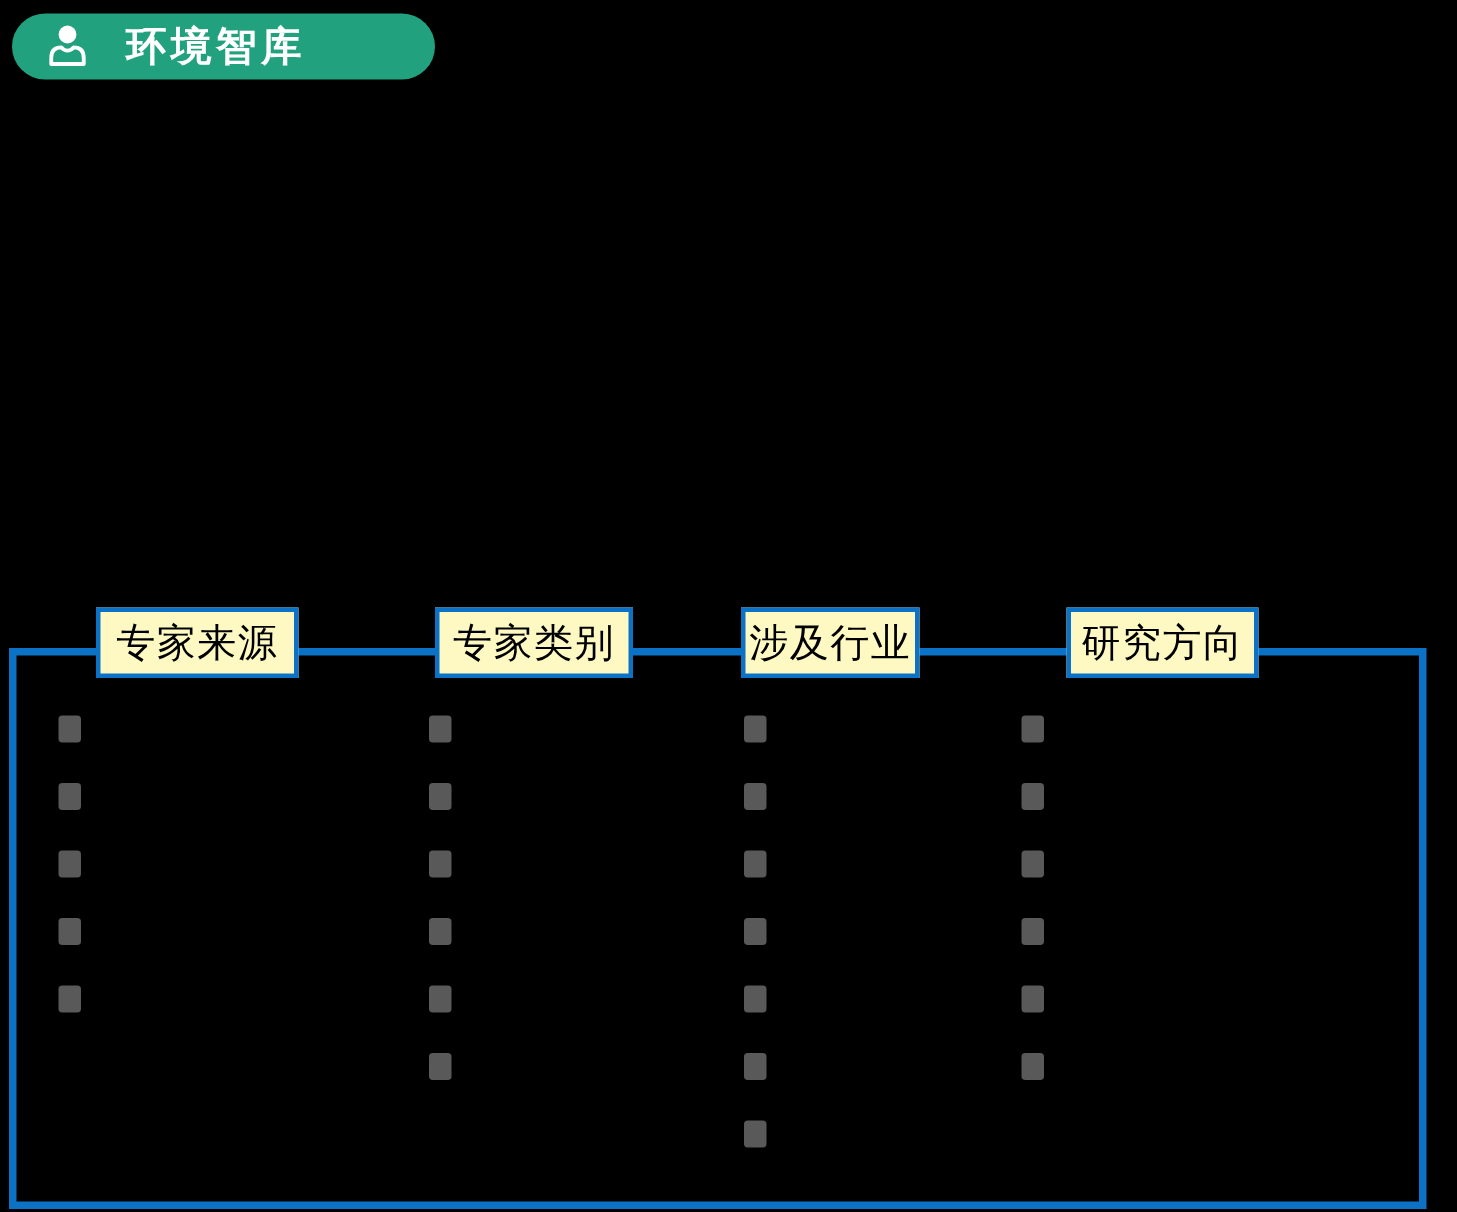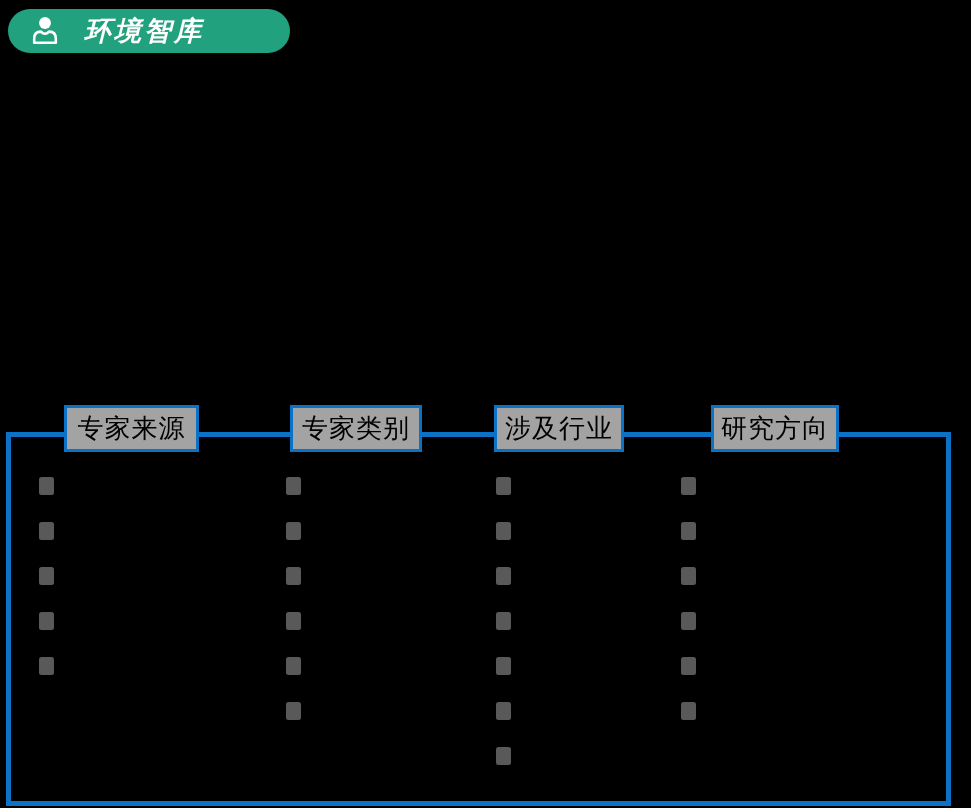--- a/index.html
+++ b/index.html
@@ -38,56 +38,55 @@
     flex: 0 0 auto;
   }
   .badge-label {
     color: #FFFFFF;
     font-size: 27px;
     font-weight: bold;
     letter-spacing: 3px;
     margin-left: 22px;
     white-space: nowrap;
     font-family: "Liberation Sans", sans-serif;
-    font-style: italic;
   }
 
   
   .panel {
     position: absolute;
     left: 6px;
     top: 432px;
     width: 945px;
     height: 374px;
     border: 5px solid #0B72C5;
     box-sizing: border-box;
     background: transparent;
   }
 
   
   .col-header {
     position: absolute;
     top: 405px;
     height: 47px;
-    background: #a3a3a3;
+    background: #fef9c3;
     border: 3px solid #0B72C5;
     box-sizing: border-box;
     display: flex;
     align-items: center;
     justify-content: center;
     font-family: Liberation Serif, serif;
     font-size: 26px;
     color: #000000;
     letter-spacing: 1px;
     white-space: nowrap;
     z-index: 2;
   }
   .col-header.h1 { left: 64px;  width: 135px; }
   .col-header.h2 { left: 290px; width: 132px; }
-  .col-header.h3 { left: 494px; width: 130px; }
+  .col-header.h3 { left: 494px; width: 119px; }
   .col-header.h4 { left: 711px; width: 128px; }
 
   
   .bullet-col {
     position: absolute;
     top: 477px;
     display: flex;
     flex-direction: column;
     z-index: 1;
   }

